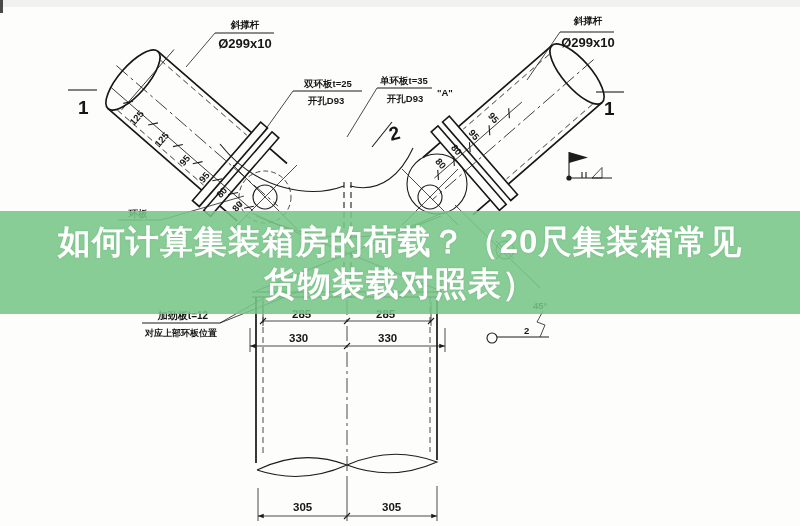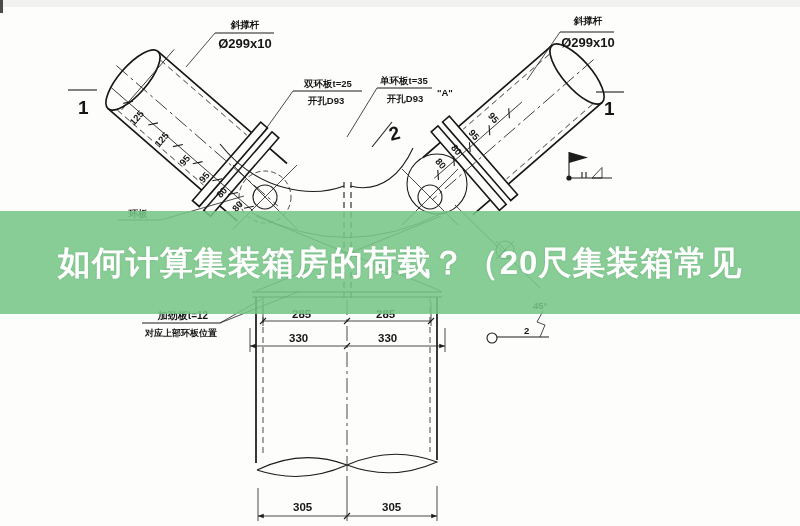--- a/index.html
+++ b/index.html
@@ -181,14 +181,15 @@
       <path class="thin" d="M258,488 V521 M347,476 V521 M437,486 V521"></path>
       <path class="thin" d="M258,516 H437" marker-start="url(#arr)" marker-end="url(#arr)"></path>
       <path class="med" d="M344,519 L350,513"></path>
       <text class="dim" x="293" y="511">305</text>
       <text class="dim" x="382" y="511">305</text>
     </g>
   </svg>
 
   <div class="banner">
     <div class="banner-line">如何计算集装箱房的荷载？（20尺集装箱常见</div>
+    <div class="banner-line">货物装载对照表）</div>
   </div>
 </div>
 
 </body></html>

